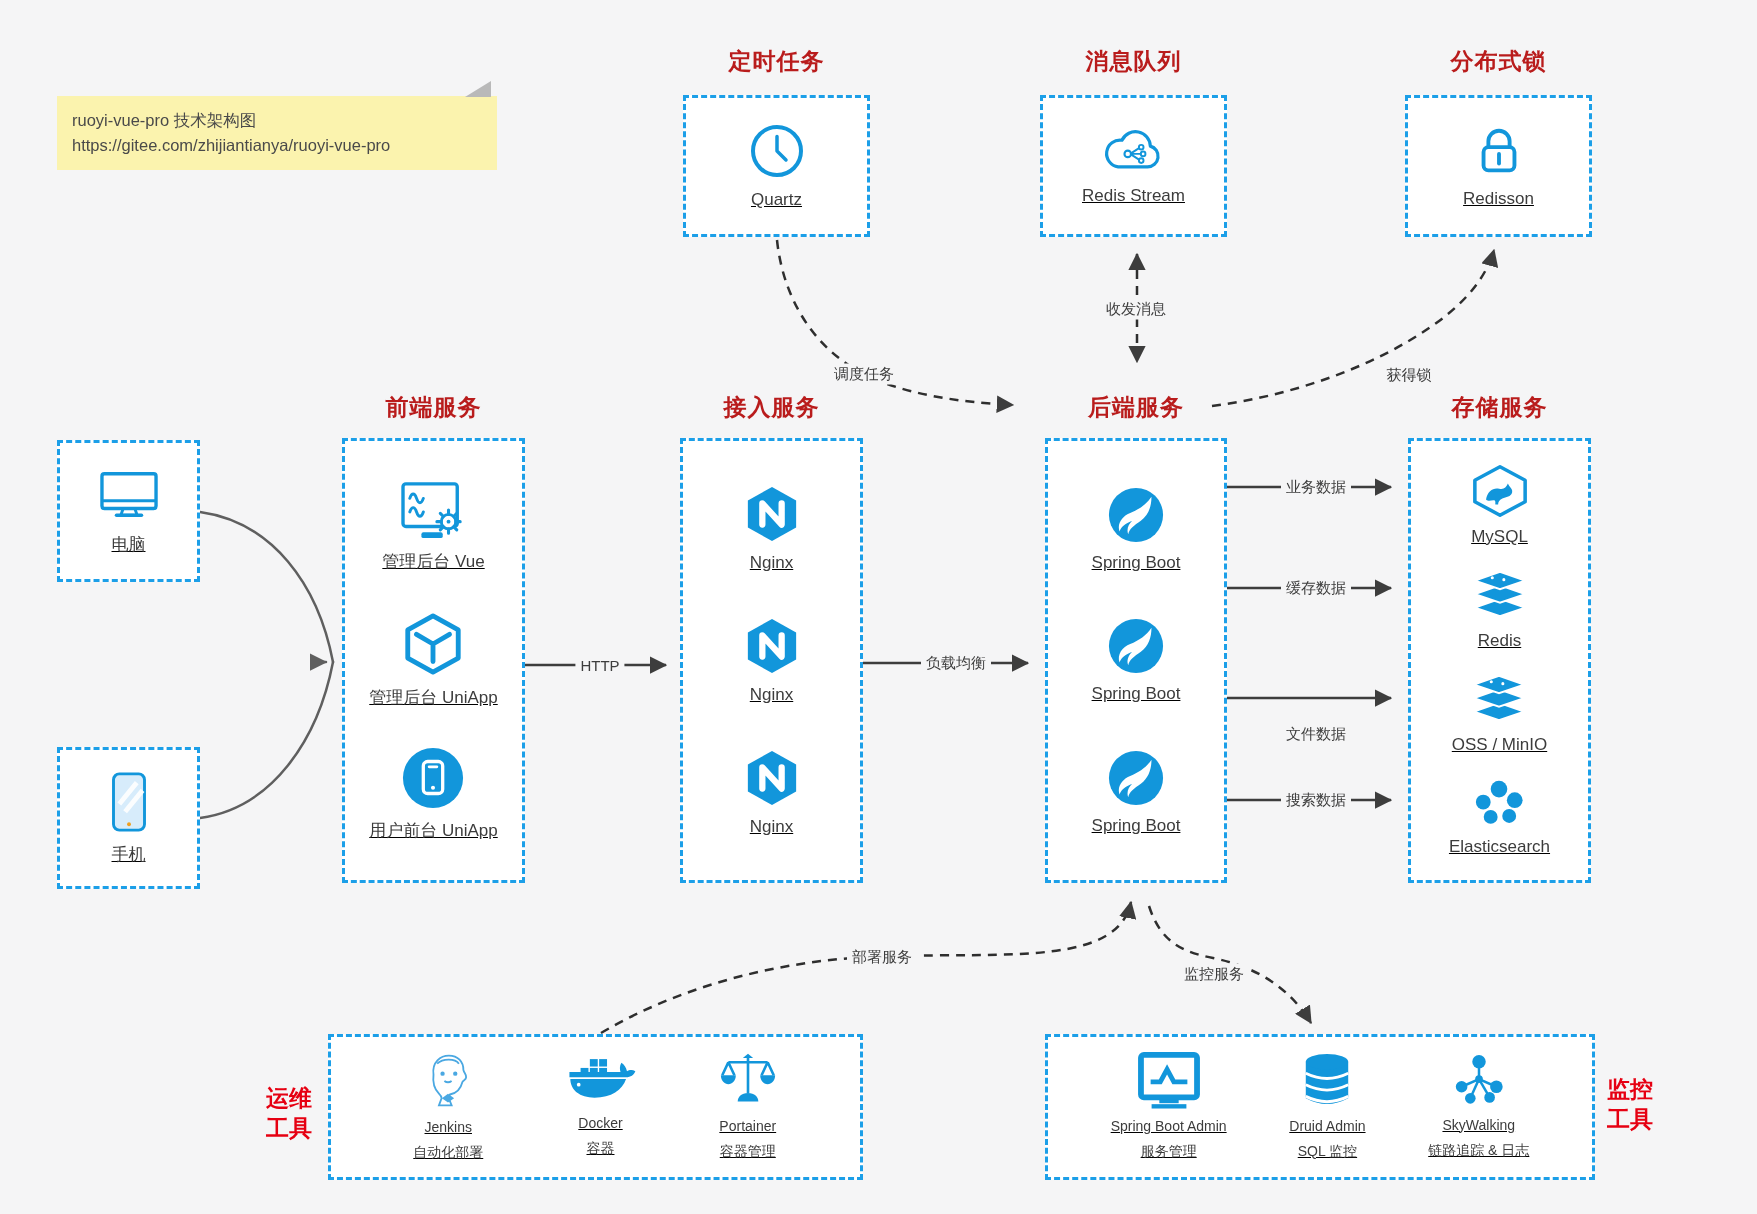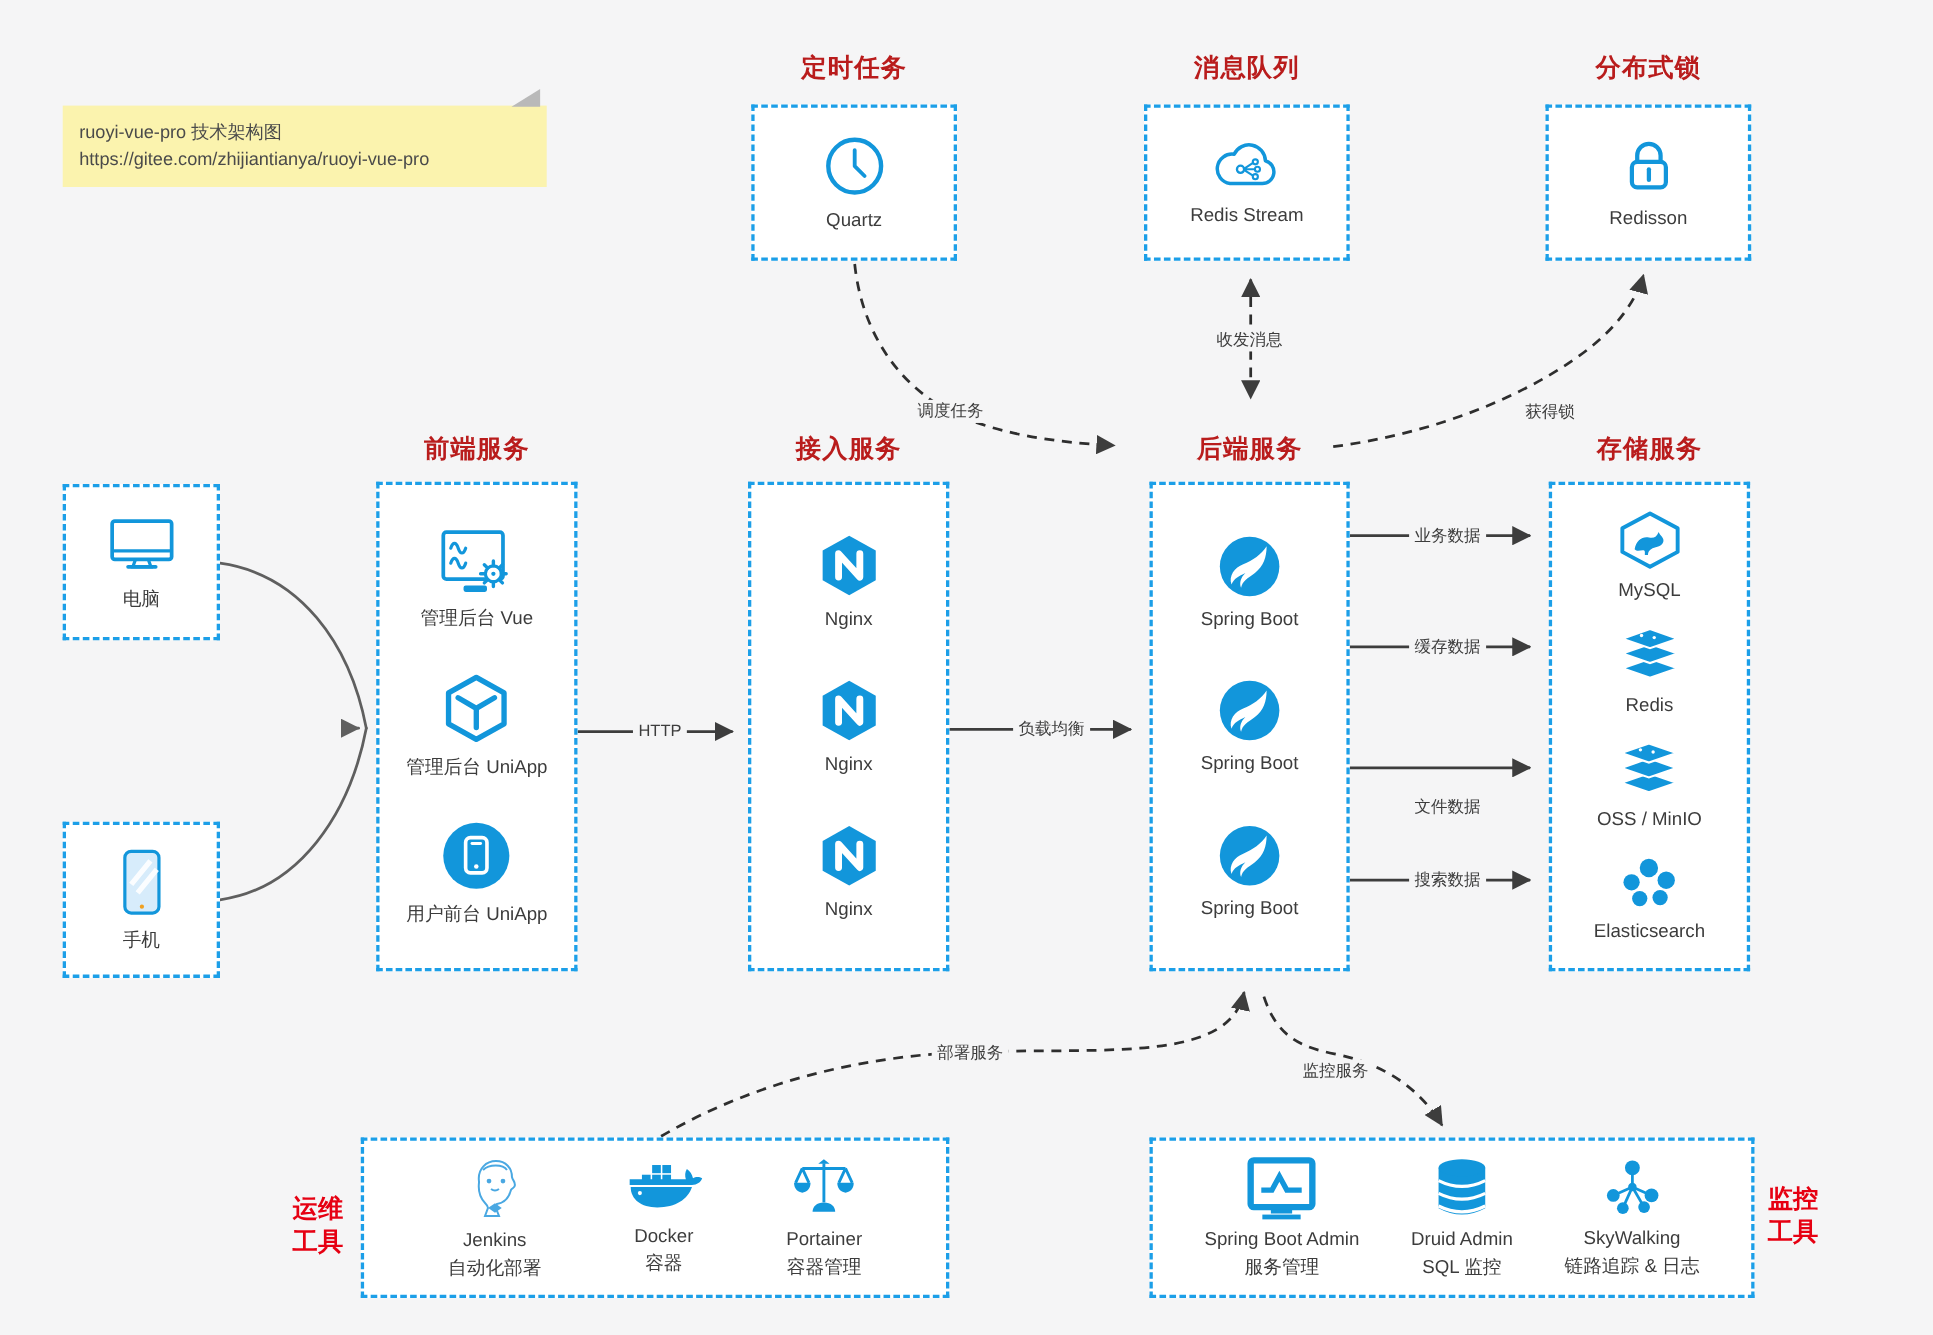--- a/index.html
+++ b/index.html
@@ -1,26 +1,26 @@
 <!DOCTYPE html>
 <html><head>
 <meta charset="utf-8">
 <style>
   html,body{margin:0;padding:0;background:#f5f5f6;}
   #canvas{position:relative;width:1757px;height:1214px;background:#f5f5f6;
           font-family:"Liberation Sans",sans-serif;overflow:hidden;}
   .wires{position:absolute;left:0;top:0;}
-  .dbox{position:absolute;background:#ffffff;border:3px dashed #1c9fe8;box-sizing:border-box;}
+  .dbox{position:absolute;background:#ffffff;border:3px dashed #1c9fe8;box-sizing:border-box;text-decoration:underline;}
   .vbox{display:flex;flex-direction:column;justify-content:space-evenly;align-items:center;}
   .cbox{display:flex;flex-direction:column;justify-content:center;align-items:center;gap:10px;}
   .hbox{display:flex;flex-direction:row;justify-content:space-evenly;align-items:center;}
   .item{display:flex;flex-direction:column;align-items:center;gap:9px;}
   .item-label{font-size:17px;color:#3c3c3c;white-space:nowrap;}
   .bitem{display:flex;flex-direction:column;align-items:center;gap:5px;}
-  .blines{text-align:center;font-size:17px;color:#3c3c3c;line-height:25px;white-space:nowrap;}
+  .blines{text-align:center;font-size:14px;color:#3c3c3c;line-height:25px;white-space:nowrap;}
   .grp-title{position:absolute;text-align:center;font-size:23px;font-weight:bold;color:#b91c1c;letter-spacing:1px;}
   .side-label{position:absolute;font-size:23px;font-weight:bold;color:#e60012;line-height:30px;text-align:center;width:84px;}
   .edge-label{position:absolute;transform:translate(-50%,-50%);font-size:15px;color:#3d3d3d;
               background:#f5f5f6;padding:1px 5px;white-space:nowrap;}
   .note{position:absolute;left:57px;top:96px;width:440px;height:74px;background:#fbf3ae;
         color:#4a4a4a;font-size:16.5px;line-height:25px;padding:12px 0 0 15px;box-sizing:border-box;}
   .note-fold{position:absolute;right:6px;top:-15px;width:0;height:0;
              border-left:26px solid transparent;border-bottom:16px solid #b9b9b9;}
   .icn{display:block;line-height:0;}
 </style>

